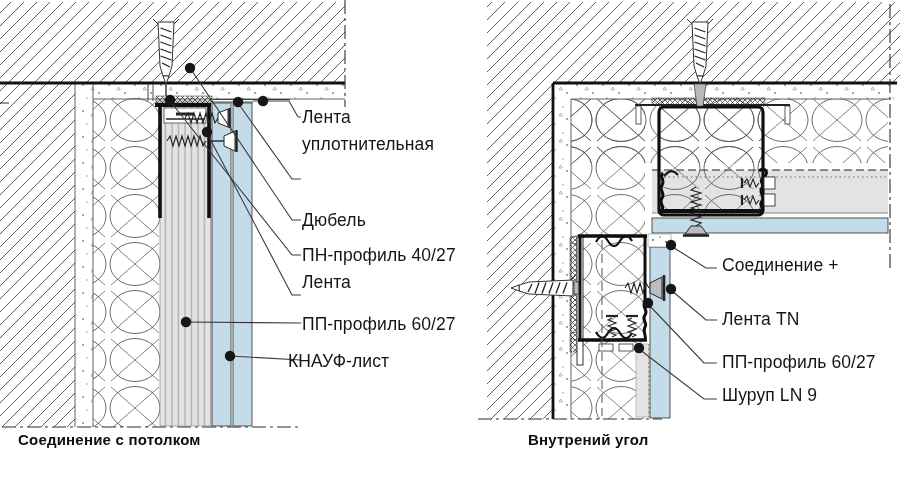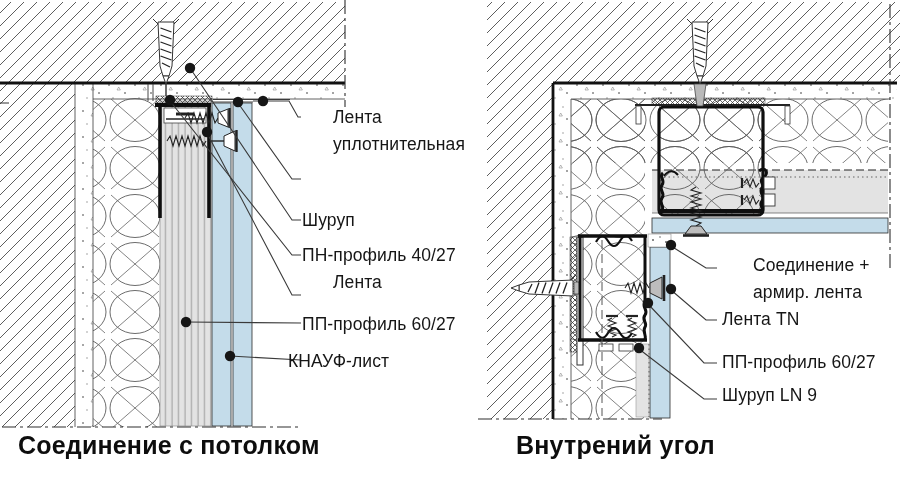--- a/index.html
+++ b/index.html
@@ -1,22 +1,22 @@
 <!DOCTYPE html>
 <html><head>
 <meta charset="utf-8">
 <style>
   html,body{margin:0;padding:0;background:#fff;}
   .canvas{position:relative;width:900px;height:495px;background:#ffffff;overflow:hidden;
           font-family:"Liberation Sans", sans-serif;color:#111;}
   .canvas svg{position:absolute;left:0;top:0;}
   .lbl{position:absolute;font-size:17.5px;line-height:22px;color:#161616;white-space:nowrap;
        letter-spacing:.1px;}
-  .lbl.two{line-height:26.5px;margin-left:31px;}
-  .title{position:absolute;top:431px;font-size:25px;font-weight:bold;color:#0d0d0d;
+  .lbl.two{line-height:26.5px;}
+  .title{position:absolute;top:431px;font-size:15px;font-weight:bold;color:#0d0d0d;
          letter-spacing:.2px;white-space:nowrap;}
 </style>
 </head>
 <body>
 
 <div class="canvas">
 
 <svg width="900" height="495" viewBox="0 0 900 495">
   <defs>
     <pattern id="hatch" width="13" height="13" patternUnits="userSpaceOnUse">
@@ -215,31 +215,30 @@
       <circle cx="648" cy="303" r="5.2"></circle>
       <circle cx="639" cy="348" r="5.2"></circle>
     </g>
   </g>
 </svg>
 
   <div class="lbl two" style="left:302px;top:104px">
     <div>Лента</div>
     <div>уплотнительная</div>
   </div>
-  <div class="lbl" style="left:302px;top:209px">Шуруп</div>
+  <div class="lbl" style="left:302px;top:209px">Дюбель</div>
   <div class="lbl" style="left:302px;top:244px">ПН-профиль 40/27</div>
   <div class="lbl two" style="left:302px;top:269px">
     <div>Лента</div>
   </div>
   <div class="lbl" style="left:302px;top:313px">ПП-профиль 60/27</div>
   <div class="lbl" style="left:288px;top:350px">КНАУФ-лист</div>
 
   <div class="lbl two" style="left:722px;top:252px">
     <div>Соединение +</div>
-    <div>армир. лента</div>
   </div>
   <div class="lbl" style="left:722px;top:308px">Лента TN</div>
   <div class="lbl" style="left:722px;top:351px">ПП-профиль 60/27</div>
   <div class="lbl" style="left:722px;top:384px">Шуруп LN 9</div>
 
   <div class="title" style="left:18px">Соединение с потолком</div>
-  <div class="title" style="left:516px">Внутрений угол</div>
+  <div class="title" style="left:528px">Внутрений угол</div>
 </div>
 
 </body></html>

